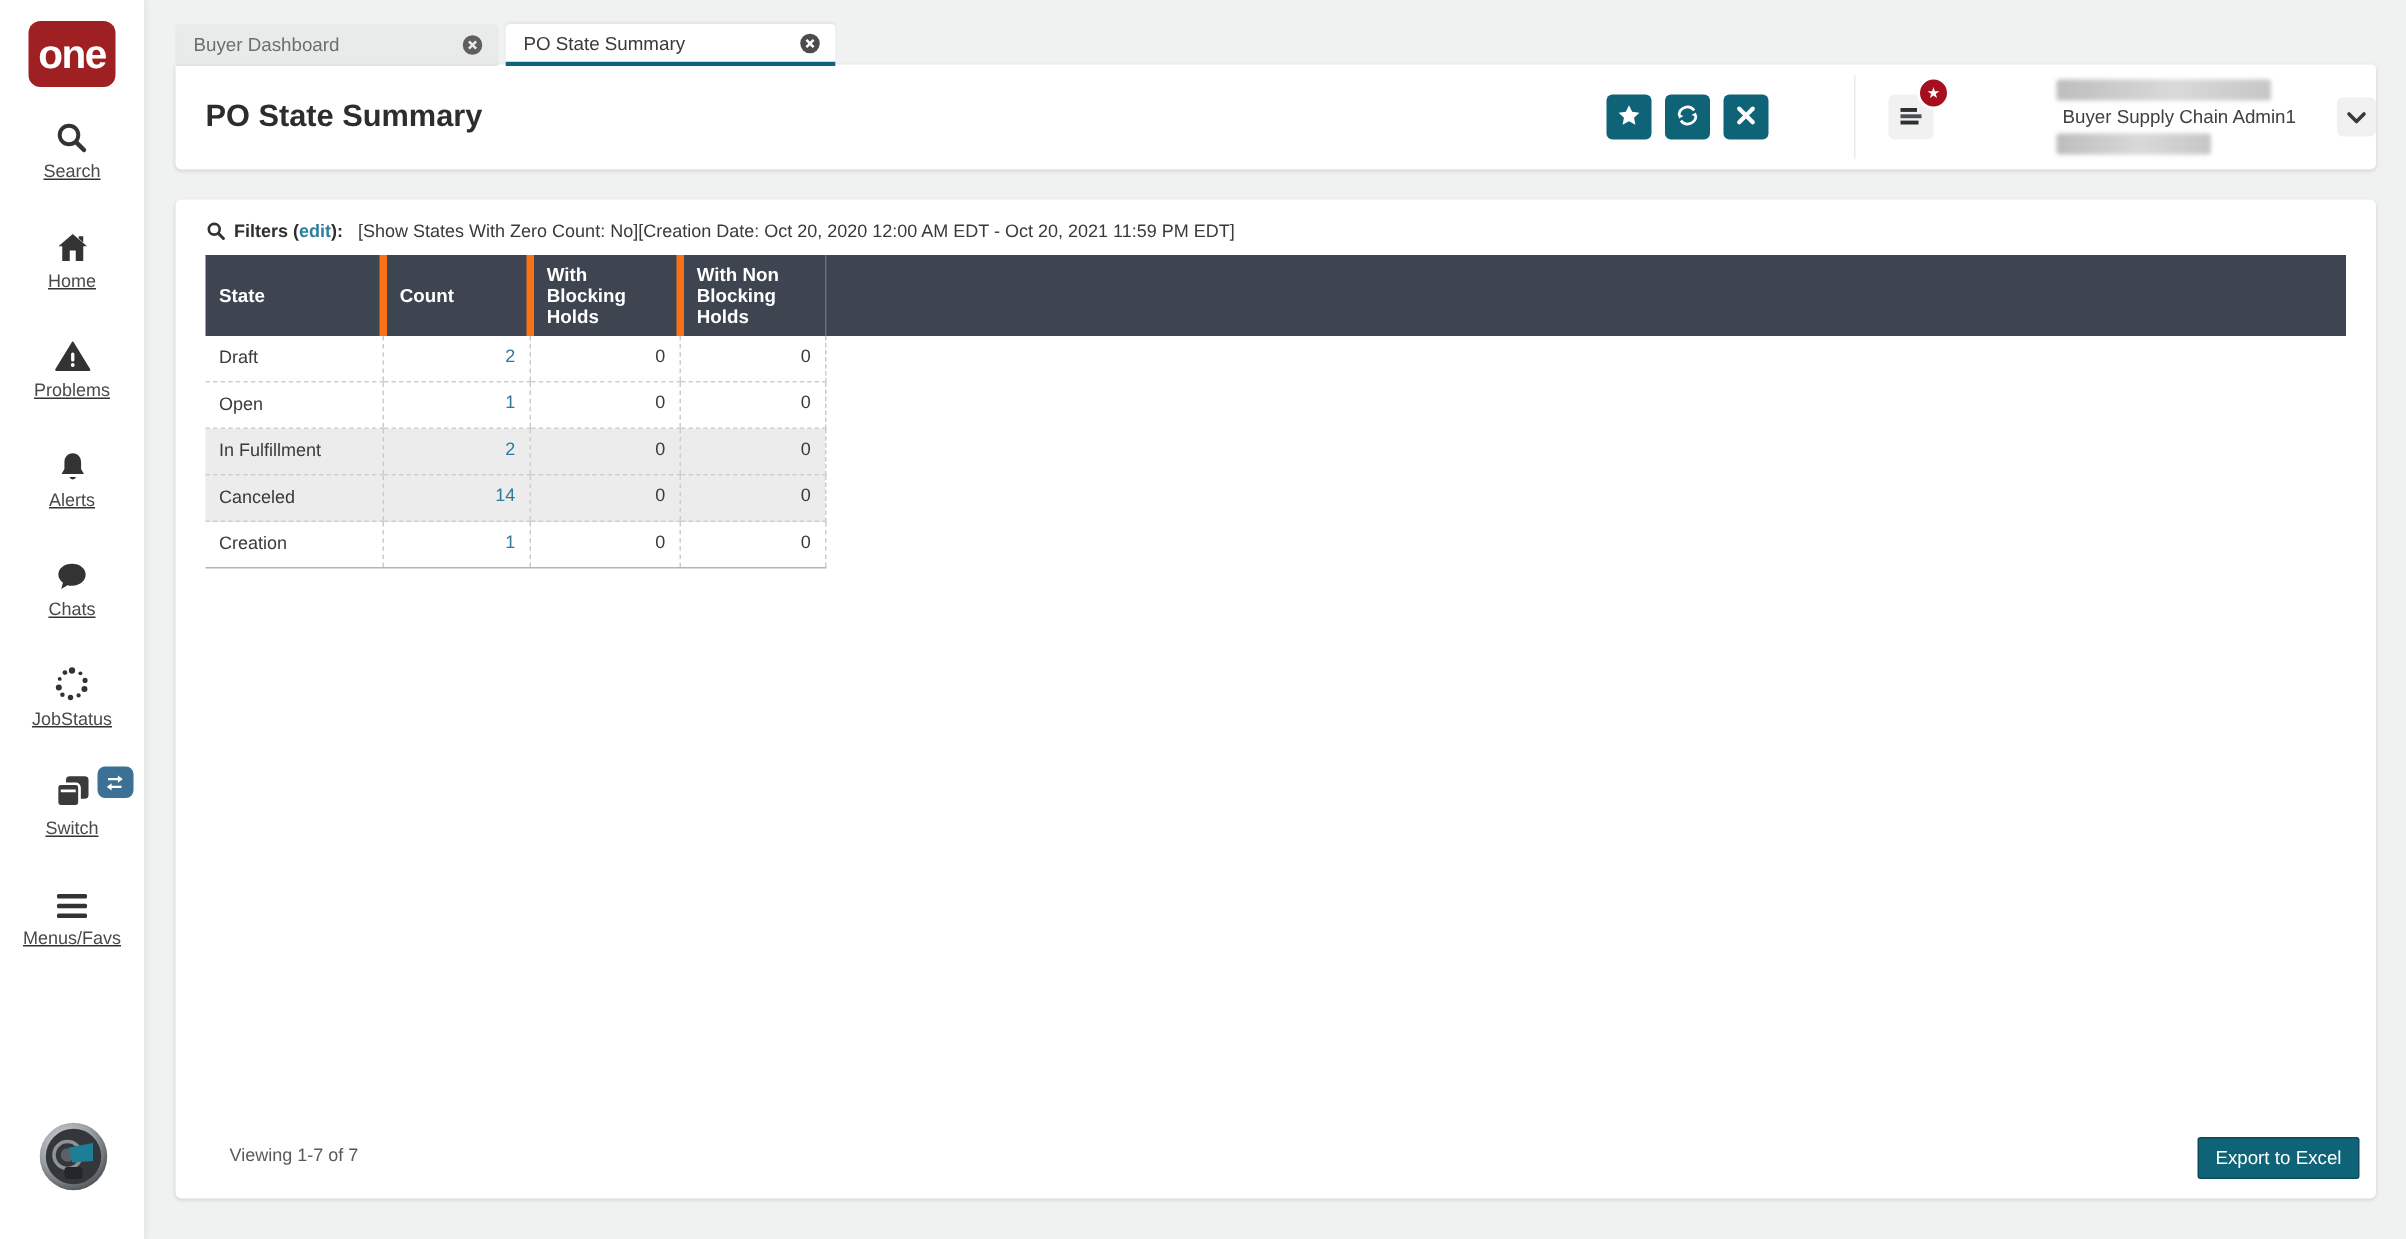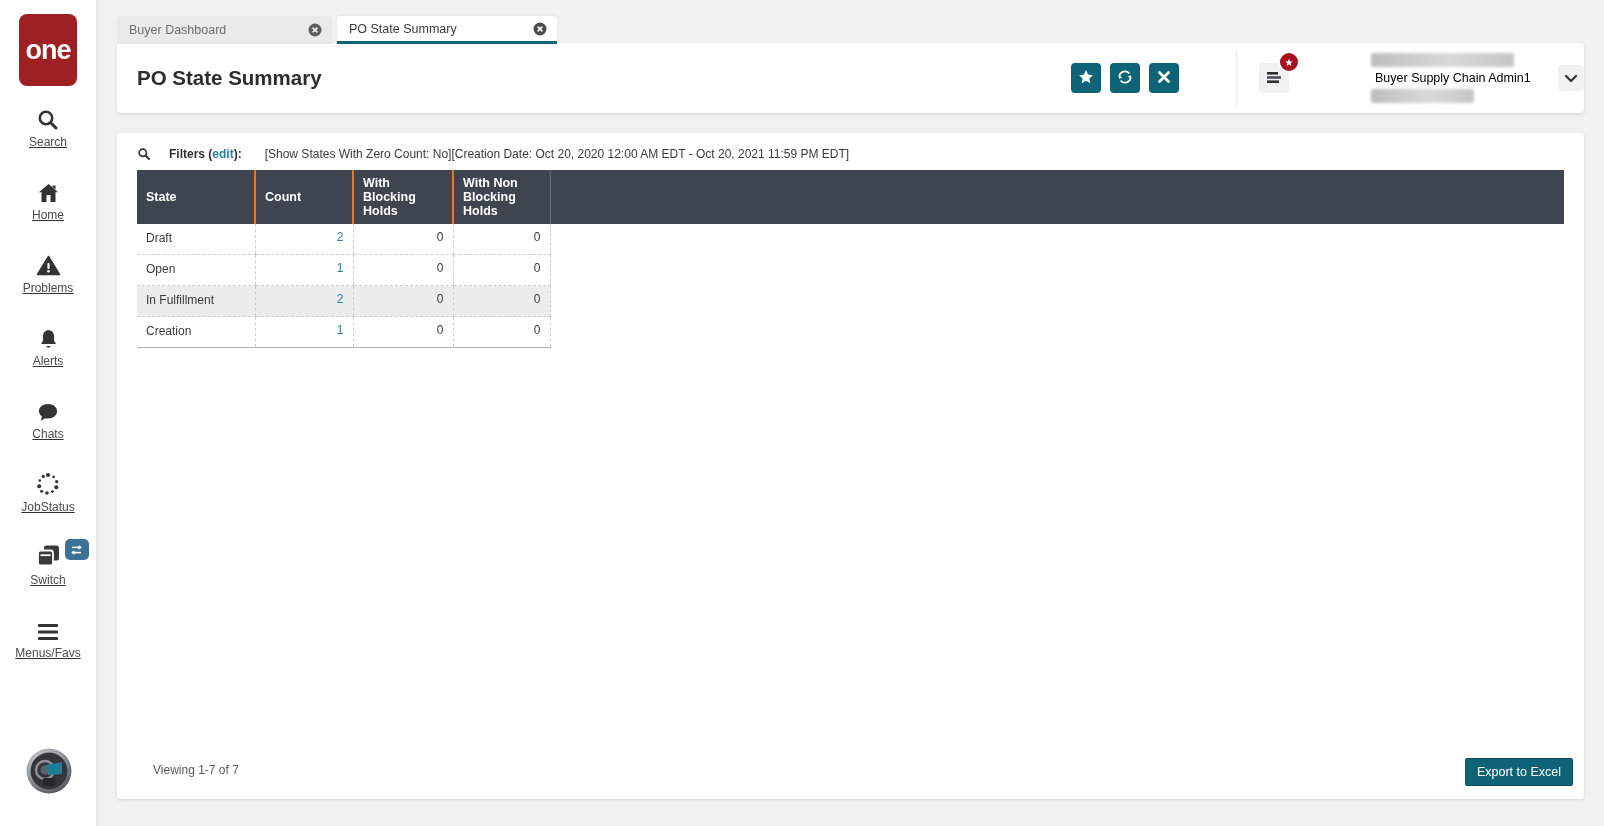--- a/index.html
+++ b/index.html
@@ -14,21 +14,21 @@
 
   
   .sidebar {
     position:absolute; left:0; top:0; width:97px; height:826px;
     background:#ffffff; border-right:1px solid #e7e7e7;
     box-shadow:1px 0 3px rgba(0,0,0,.06);
     display:flex; flex-direction:column; align-items:center;
     padding-top:14px; z-index:5;
   }
   .logo {
-    width:58px; height:72px; background:#9e2022; border-radius:8px;
+    width:58px; height:44px; background:#9e2022; border-radius:8px;
     display:flex; align-items:center; justify-content:center;
     color:#fff; font-size:27px; font-weight:bold; letter-spacing:-1px;
     cursor:pointer;
   }
   .nav { display:flex; flex-direction:column; gap:30px; padding-top:20px; align-items:center; }
   .nav-item { display:flex; flex-direction:column; align-items:center; gap:3px; cursor:pointer; position:relative; width:97px;text-decoration:underline; }
   .nav-item .ic { height:26px; display:flex; align-items:flex-end; justify-content:center; }
   .nav-item .lbl { font-size:12px; color:#4a4a4a; }
   .switch-badge {
     position:absolute; right:8px; top:-5px; width:24px; height:21px;
@@ -69,43 +69,43 @@
   }
   .menu-badge {
     position:absolute; right:-11px; top:-12px; width:22px; height:22px; border-radius:50%;
     background:#a60f1f; border:2px solid #fff; color:#fff; font-size:10px;
     display:flex; align-items:center; justify-content:center;
   }
   .user-block { margin-left:86px; width:150px; display:flex; flex-direction:column; align-items:flex-start; gap:4px; }
   .redacted { height:14px; border-radius:2px; background:linear-gradient(90deg,#bdbdbd,#d9d9d9 55%,#c6c6c6); filter:blur(1.5px); }
   .redacted.top { width:143px; margin-left:-4px; }
   .redacted.bottom { width:103px; margin-left:-4px; }
-  .user-name { font-size:12.5px; color:#000000; white-space:nowrap; }
+  .user-name { font-size:12.5px; color:#404040; white-space:nowrap; }
   .chev-btn {
     margin-left:33px; width:26px; height:26px; border-radius:4px; background:#f1f1f1; border:none;
     display:flex; align-items:center; justify-content:center; cursor:pointer;
   }
 
   
   .content-panel {
     position:absolute; left:117px; top:133px; width:1467px; height:666px;
     background:#fff; border-radius:4px; box-shadow:0 1px 3px rgba(0,0,0,.13);
     display:flex; flex-direction:column; padding:14px 20px 13px 20px;
   }
-  .filters-row { display:flex; align-items:center; gap:18px; font-size:12px; color:#333; margin-bottom:9px; }
+  .filters-row { display:flex; align-items:center; gap:5px; font-size:12px; color:#333; margin-bottom:9px; }
   .filters-label { font-weight:bold; color:#2f2f2f; }
   .edit-link { color:#2b7f9e; text-decoration:none; cursor:pointer; }
   .filters-summary { margin-left:5px; color:#3a3a3a; }
 
   table.po-table { border-collapse:collapse; table-layout:fixed; width:100%; }
   .po-table th {
     background:#3e4450; color:#fff; font-size:12.5px; font-weight:bold; text-align:left;
     padding:6px 9px; height:42px; vertical-align:middle; cursor:pointer;
   }
-  .po-table th + th { border-left:2px solid #f97316; }
+  .po-table th + th { border-left:5px solid #f97316; }
   .po-table th.c-fill { border-left:1px solid #676d78; cursor:default; }
   .po-table td { font-size:12px; padding:6px 9px; vertical-align:top; color:#3a3a3a; }
   .po-table td.data { border-bottom:1px dashed #cfcfcf; }
   .po-table td.data + td.data { border-left:1px dashed #cccccc; }
   .po-table td.c-num, .po-table td.c-count { text-align:right; }
   .po-table td.c-wnbh { border-right:1px dashed #cccccc; }
   .po-table tr.alt td.data { background:#ececec; }
   .po-table tr:last-child td.data { border-bottom:1px solid #b5b5b5; }
   .po-table td.c-state { padding-top:7px; padding-bottom:8px; line-height:15px; }
   .count-link { color:#31799c; text-decoration:none; cursor:pointer; }
@@ -374,20 +374,27 @@
           <td class="c-num c-wnbh data">0</td>
           <td class="c-fill"></td>
         </tr>
         <tr class="alt">
           <td class="c-state data">In Fulfillment</td>
           <td class="c-count data"><a href="#" class="count-link">2</a></td>
           <td class="c-num data">0</td>
           <td class="c-num c-wnbh data">0</td>
           <td class="c-fill"></td>
         </tr>
+        <tr class="alt">
+          <td class="c-state data">Canceled</td>
+          <td class="c-count data"><a href="#" class="count-link">14</a></td>
+          <td class="c-num data">0</td>
+          <td class="c-num c-wnbh data">0</td>
+          <td class="c-fill"></td>
+        </tr>
         <tr>
           <td class="c-state data">Creation</td>
           <td class="c-count data"><a href="#" class="count-link">1</a></td>
           <td class="c-num data">0</td>
           <td class="c-num c-wnbh data">0</td>
           <td class="c-fill"></td>
         </tr>
       </tbody>
   </table>
 

